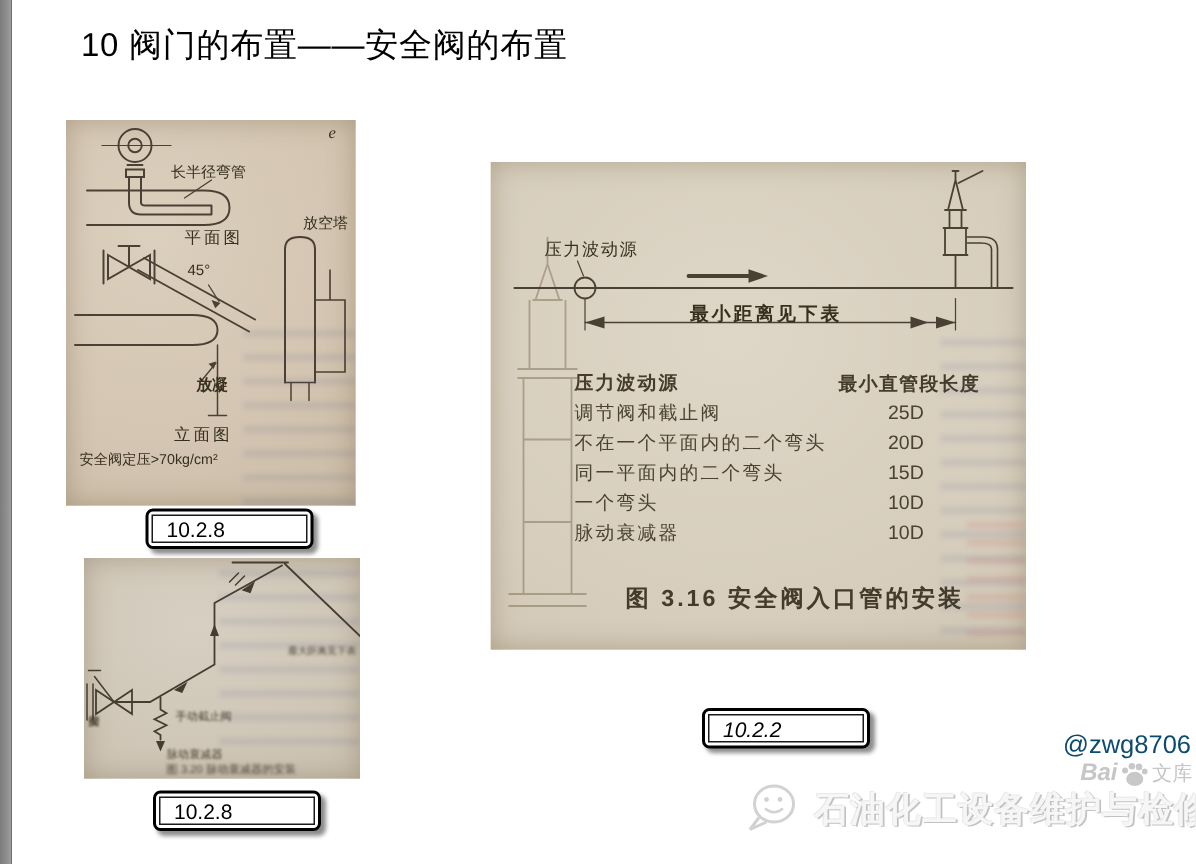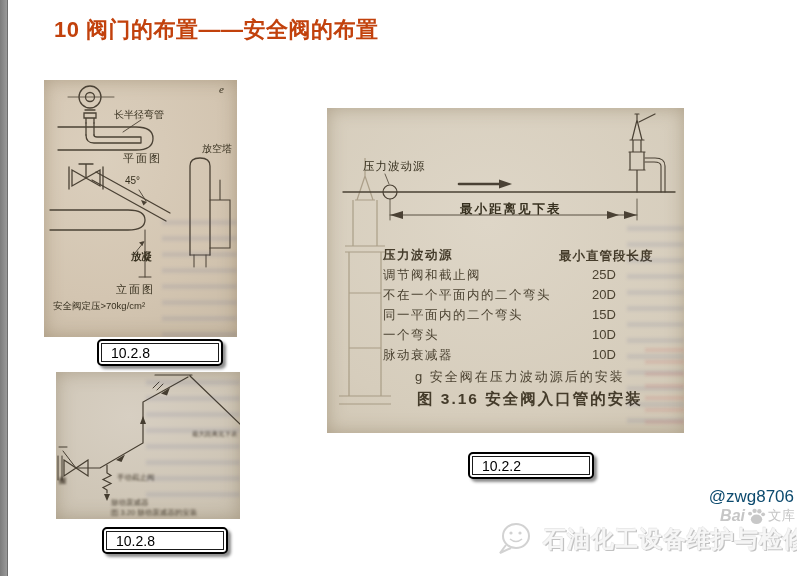--- a/index.html
+++ b/index.html
@@ -3,22 +3,22 @@
 <meta charset="utf-8">
 <style>
   * { box-sizing: border-box; margin: 0; padding: 0; }
   html,body { width: 797px; height: 576px; }
   body { font-family: "Liberation Sans", "DejaVu Sans", sans-serif; background: #ffffff; }
   .slide { position: relative; width: 797px; height: 576px; overflow: hidden; background: #ffffff; }
 
   .left-strip { position: absolute; left: 0; top: 0; width: 8px; height: 576px;
     background: linear-gradient(90deg,#7c7c7c,#9a9a9a); border-right: 1px solid #6e6e6e; }
 
-  .title { position: absolute; left: 54px; top: 15px; font-size: 22px; font-weight: 700;
-    color: #c2410c; letter-spacing: .5px; white-space: nowrap; }
+  .title { position: absolute; left: 54px; top: 15px; font-size: 22px; font-weight: 400;
+    color: #000000; letter-spacing: .5px; white-space: nowrap; }
 
   .paper { position: absolute; overflow: hidden; box-shadow: inset 0 0 18px rgba(105,85,55,.35); }
   #fig1 { left: 44px;  top: 80px;  width: 193px; height: 257px;
     background: radial-gradient(120% 100% at 30% 30%, #dbcfbd 0%, #d3c5b1 55%, #c6b8a3 100%); }
   #fig2 { left: 56px;  top: 372px; width: 184px; height: 147px;
     background: radial-gradient(120% 120% at 40% 30%, #d7cfc2 0%, #cdc4b4 60%, #c2b9a7 100%); }
   #fig3 { left: 327px; top: 108px; width: 357px; height: 325px;
     background: radial-gradient(110% 110% at 45% 35%, #ded6c7 0%, #d6cdbc 55%, #cabfab 100%); }
 
   svg.draw { position: absolute; left: 0; top: 0; width: 100%; height: 100%; }
@@ -36,21 +36,21 @@
     color: #4b4231; white-space: nowrap; filter: blur(.3px); }
   .t-val  { position: absolute; left: 265px; font-size: 13px; color: #4b4231; filter: blur(.3px); }
   .t-head-item { left: 56px; top: 139px; font-weight: 700; color: #453c2b; }
   .t-head-val  { position: absolute; left: 232px; top: 140px; font-size: 12.5px; font-weight: 700;
     letter-spacing: 1px; color: #453c2b; white-space: nowrap; filter: blur(.3px); }
   .cap-g   { position: absolute; left: 88px; top: 260px; font-size: 13px; letter-spacing: 2px;
     color: #4a4130; white-space: nowrap; filter: blur(.35px); }
   .cap-fig { position: absolute; left: 90px; top: 281px; font-size: 15.5px; font-weight: 700;
     letter-spacing: 2px; color: #443b2a; white-space: nowrap; filter: blur(.3px); }
 
-  .tag { position: absolute; width: 126px; height: 27px; background: #fff; border: 2px solid #000;
+  .tag { position: absolute; width: 112px; height: 27px; background: #fff; border: 2px solid #000;
     border-radius: 5px; box-shadow: 3px 3px 3px rgba(0,0,0,.45); }
   .tag-inner { position: absolute; left: 2px; top: 2px; right: 2px; bottom: 2px; border: 1px solid #1a1a1a;
     display: flex; align-items: center; padding-left: 9px; font-size: 14px; color: #000; background: #fff; }
 
   .wm-user { position: absolute; right: 3px; top: 487px; font-size: 17px; color: #0c4a6e; }
   .wm-baidu { position: absolute; right: 2px; top: 507px; display: flex; align-items: flex-end; gap: 2px; }
   .wm-baidu .bai { font-size: 16px; font-weight: 700; font-style: italic; color: #c6c6c6; }
   .wm-baidu .wk  { font-size: 13.5px; font-weight: 400; color: #c6c6c6; }
   .wm-footer { position: absolute; left: 496px; top: 521px; display: flex; align-items: center; gap: 9px; }
   .wm-footer .txt { font-size: 23px; font-weight: 700; letter-spacing: 1px; white-space: nowrap;
@@ -165,28 +165,27 @@
     <span class="t-val" style="top:159px;">25D</span>
     <span class="t-item" style="top:179px;">不在一个平面内的二个弯头</span>
     <span class="t-val" style="top:179px;">20D</span>
     <span class="t-item" style="top:199px;text-align:right;">同一平面内的二个弯头</span>
     <span class="t-val" style="top:199px;">15D</span>
     <span class="t-item" style="top:219px;">一个弯头</span>
     <span class="t-val" style="top:219px;">10D</span>
     <span class="t-item" style="top:239px;">脉动衰减器</span>
     <span class="t-val" style="top:239px;">10D</span>
 
-    <span class="cap-g">g  安全阀在压力波动源后的安装</span>
     <span class="cap-fig">图 3.16  安全阀入口管的安装</span>
 
     <div class="bleed" style="left:300px; top:118px; width:57px; height:205px;"></div>
     <div class="bleed-red" style="left:318px; top:240px; width:39px; height:82px;"></div>
   </div>
 
-  <div class="tag" style="left:468px; top:452px;">
+  <div class="tag" style="left:468px; top:472px;font-style:italic;">
     <div class="tag-inner">10.2.2</div>
   </div>
 
   <div class="wm-user">@zwg8706</div>
 
   <div class="wm-baidu">
     <span class="bai">Bai</span>
     <svg width="19" height="18" viewBox="0 0 20 18">
       <g fill="#c8c8c8">
         <ellipse cx="10" cy="12.5" rx="6" ry="5"></ellipse>

